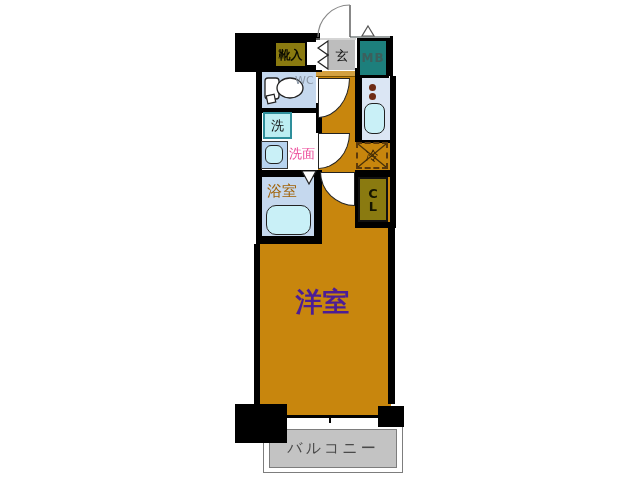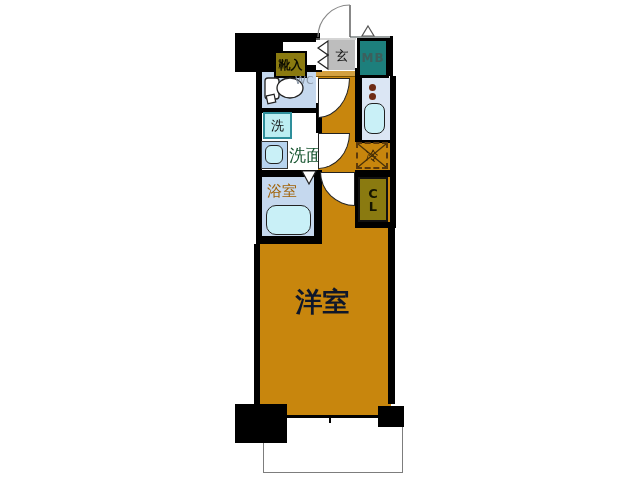--- a/index.html
+++ b/index.html
@@ -14,20 +14,23 @@
   .arc.br{border-radius:0 0 100% 0;}
   .arc.bl{border-radius:0 0 0 100%;}
   svg{display:block;overflow:visible;}
 </style>
 </head>
 <body>
 
 <div id="stage">
 
   <div class="abs" style="left:263px;top:424px;width:140px;height:49px;border:1px solid #7d7d7d;background:#fff;"></div>
+  <div class="abs center" style="left:269px;top:429px;width:128px;height:39px;border:1px solid #7d7d7d;background:var(--balcony_gray);">
+    <span class="lbl" style="position:static;font-size:15px;color:#4a4a4a;letter-spacing:3px;">バルコニー</span>
+  </div>
 
   <div class="orange" style="left:318px;top:68px;width:40px;height:176px;"></div>
   <div class="orange" style="left:355px;top:140px;width:36px;height:104px;"></div>
   <div class="orange" style="left:260px;top:244px;width:131px;height:174px;"></div>
 
   <div class="abs" style="left:316px;top:70px;width:40px;height:7px;background:var(--step_tan);border-top:1px solid #fff;border-bottom:1px solid #7a5200;"></div>
 
   <div class="abs" style="left:262px;top:72px;width:54px;height:36px;background:var(--pale_blue);"></div>
   <div class="abs" style="left:262px;top:113px;width:54px;height:57px;background:#ffffff;"></div>
   <div class="abs" style="left:262px;top:177px;width:54px;height:59px;background:var(--pale_blue);"></div>
@@ -50,21 +53,21 @@
   <div class="wall" style="left:355px;top:170px;width:37px;height:7px;"></div>
   <div class="wall" style="left:355px;top:222px;width:37px;height:6px;"></div>
   <div class="wall" style="left:390px;top:76px;width:6px;height:152px;"></div>
   <div class="wall" style="left:388px;top:228px;width:7px;height:176px;"></div>
   <div class="wall" style="left:378px;top:406px;width:26px;height:21px;"></div>
   <div class="wall" style="left:386px;top:36px;width:7px;height:40px;"></div>
 
   <div class="abs" style="left:287px;top:415px;width:91px;height:10px;background:#fff;border-top:3px solid #000;"></div>
   <div class="abs" style="left:329px;top:415px;width:2px;height:8px;background:#000;"></div>
 
-  <div class="abs center" style="left:274px;top:41px;width:33px;height:27px;background:var(--olive);border:2px solid #000;margin-top:10px;">
+  <div class="abs center" style="left:274px;top:41px;width:33px;height:27px;background:var(--olive);border:2px solid #000;">
     <span class="lbl" style="position:static;font-size:12px;font-weight:600;color:#0d0d00;">靴入</span>
   </div>
   <div class="abs" style="left:316px;top:40px;width:14px;height:30px;background:#fff;"></div>
   <svg class="abs" style="left:315px;top:40px;" width="15" height="30" viewBox="0 0 15 30">
     <polygon points="13,1 3,8 13,15" fill="#fff" stroke="#222" stroke-width="1.2"></polygon>
     <polygon points="13,15 3,22 13,29" fill="#fff" stroke="#222" stroke-width="1.2"></polygon>
   </svg>
   <div class="abs center" style="left:329px;top:40px;width:26px;height:30px;background:var(--entry_gray);">
     <span class="lbl" style="position:static;font-size:13px;color:#111;">玄</span>
   </div>
@@ -89,21 +92,21 @@
     <rect x="5" y="23" width="8" height="8" fill="#fff" stroke="#222" stroke-width="1.2" transform="rotate(-12 9 27)"></rect>
   </svg>
   <span class="lbl" style="left:295px;top:75px;font-size:11px;color:#8b97a6;">WC</span>
 
   <div class="abs center" style="left:263px;top:112px;width:29px;height:27px;background:#bceef2;border:2.5px solid var(--washer_border);">
     <span class="lbl" style="position:static;font-size:13px;color:#111;">洗</span>
   </div>
 
   <div class="abs" style="left:261px;top:141px;width:27px;height:28px;background:#b7d3ef;border:1px solid #333;"></div>
   <div class="abs" style="left:265px;top:145px;width:18px;height:19px;background:var(--fixture_cyan);border:1.3px solid #222;border-radius:6px;"></div>
-  <span class="lbl" style="left:289px;top:147px;font-size:17px;color:#14532d;">洗面</span>
+  <span class="lbl" style="left:289px;top:147px;font-size:13px;color:#ec4899;">洗面</span>
 
   <span class="lbl" style="left:267px;top:184px;font-size:15px;color:#a16207;">浴室</span>
   <div class="abs" style="left:266px;top:205px;width:45px;height:30px;background:var(--fixture_cyan);border:1.5px solid #222;border-radius:10px;"></div>
   <svg class="abs" style="left:300px;top:170px;" width="18" height="16" viewBox="0 0 18 16">
     <polygon points="2,1 9,14 16,1" fill="#fff" stroke="#222" stroke-width="1.2"></polygon>
   </svg>
 
   <div class="arc br" style="left:318px;top:78px;width:30px;height:38px;"></div>
   <div class="arc br" style="left:318px;top:133px;width:30px;height:34px;"></div>
   <div class="arc bl" style="left:320px;top:172px;width:33px;height:32px;"></div>
@@ -118,15 +121,15 @@
       <line x1="28" y1="0" x2="0" y2="23" stroke="#4a3208" stroke-width="1.3"></line>
     </svg>
     <span class="lbl" style="position:static;font-size:13px;color:#2d1d06;background:transparent;">冷</span>
   </div>
 
   <div class="abs center" style="left:358px;top:177px;width:30px;height:45px;background:var(--olive);border:2px solid #111;flex-direction:column;">
     <span class="lbl" style="position:static;font-size:13px;font-weight:700;color:#151500;">C</span>
     <span class="lbl" style="position:static;font-size:13px;font-weight:700;color:#151500;">L</span>
   </div>
 
-  <div class="lbl" style="left:270px;top:288px;width:105px;text-align:center;font-size:27px;font-weight:600;color:#0f172a;">洋室</div>
+  <div class="lbl" style="left:270px;top:288px;width:105px;text-align:center;font-size:27px;font-weight:600;color:#4c1d95;">洋室</div>
 
 </div>
 
 </body></html>

